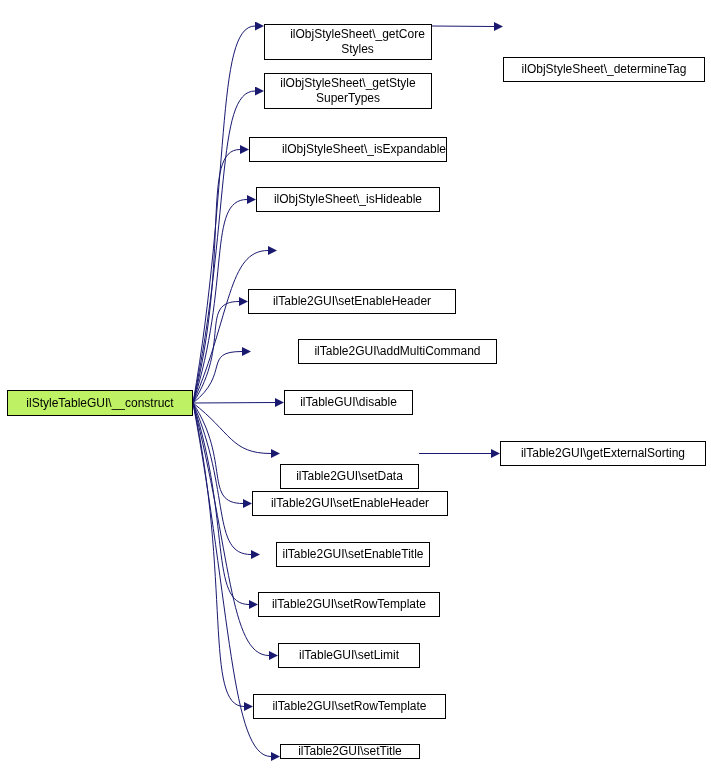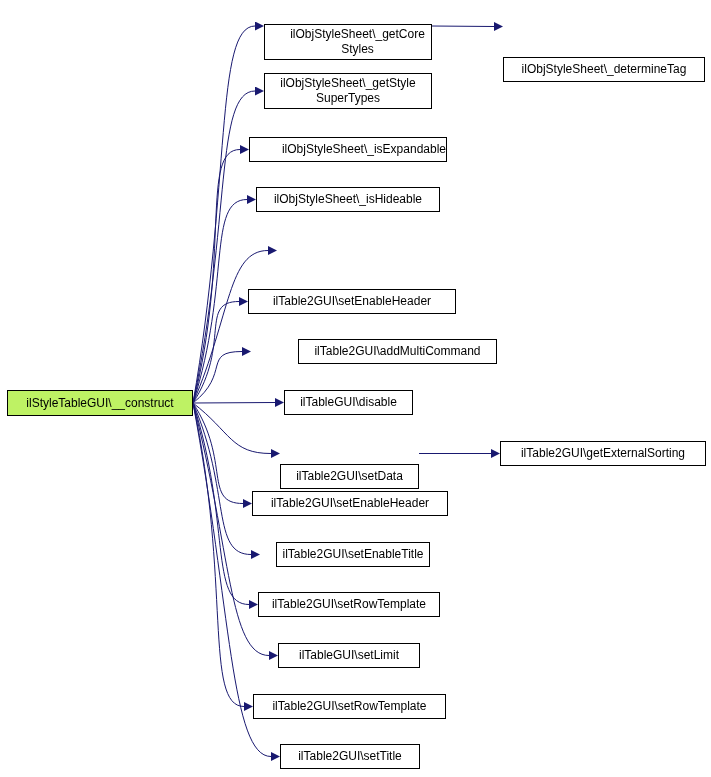--- a/index.html
+++ b/index.html
@@ -117,16 +117,16 @@
     </div>
     <div class="node" style="left: 258px; top: 592px; width: 182px; height: 25px; border-color: rgb(0, 0, 0);">
       <span>ilTable2GUI\setRowTemplate</span>
     </div>
     <div class="node" style="left: 278px; top: 643px; width: 142px; height: 25px; border-color: rgb(0, 0, 0);">
       <span>ilTableGUI\setLimit</span>
     </div>
     <div class="node" style="left: 253px; top: 694px; width: 193px; height: 25px; border-color: rgb(0, 0, 0);">
       <span>ilTable2GUI\setRowTemplate</span>
     </div>
-    <div class="node" style="left: 280px; top: 744px; width: 140px; height: 25px; border-color: rgb(0, 0, 0);">
+    <div class="node" style="left: 280px; top: 744px; width: 140px; height: 15px; border-color: rgb(0, 0, 0);">
       <span>ilTable2GUI\setTitle</span>
     </div>
   </div>
 
 </body></html>

